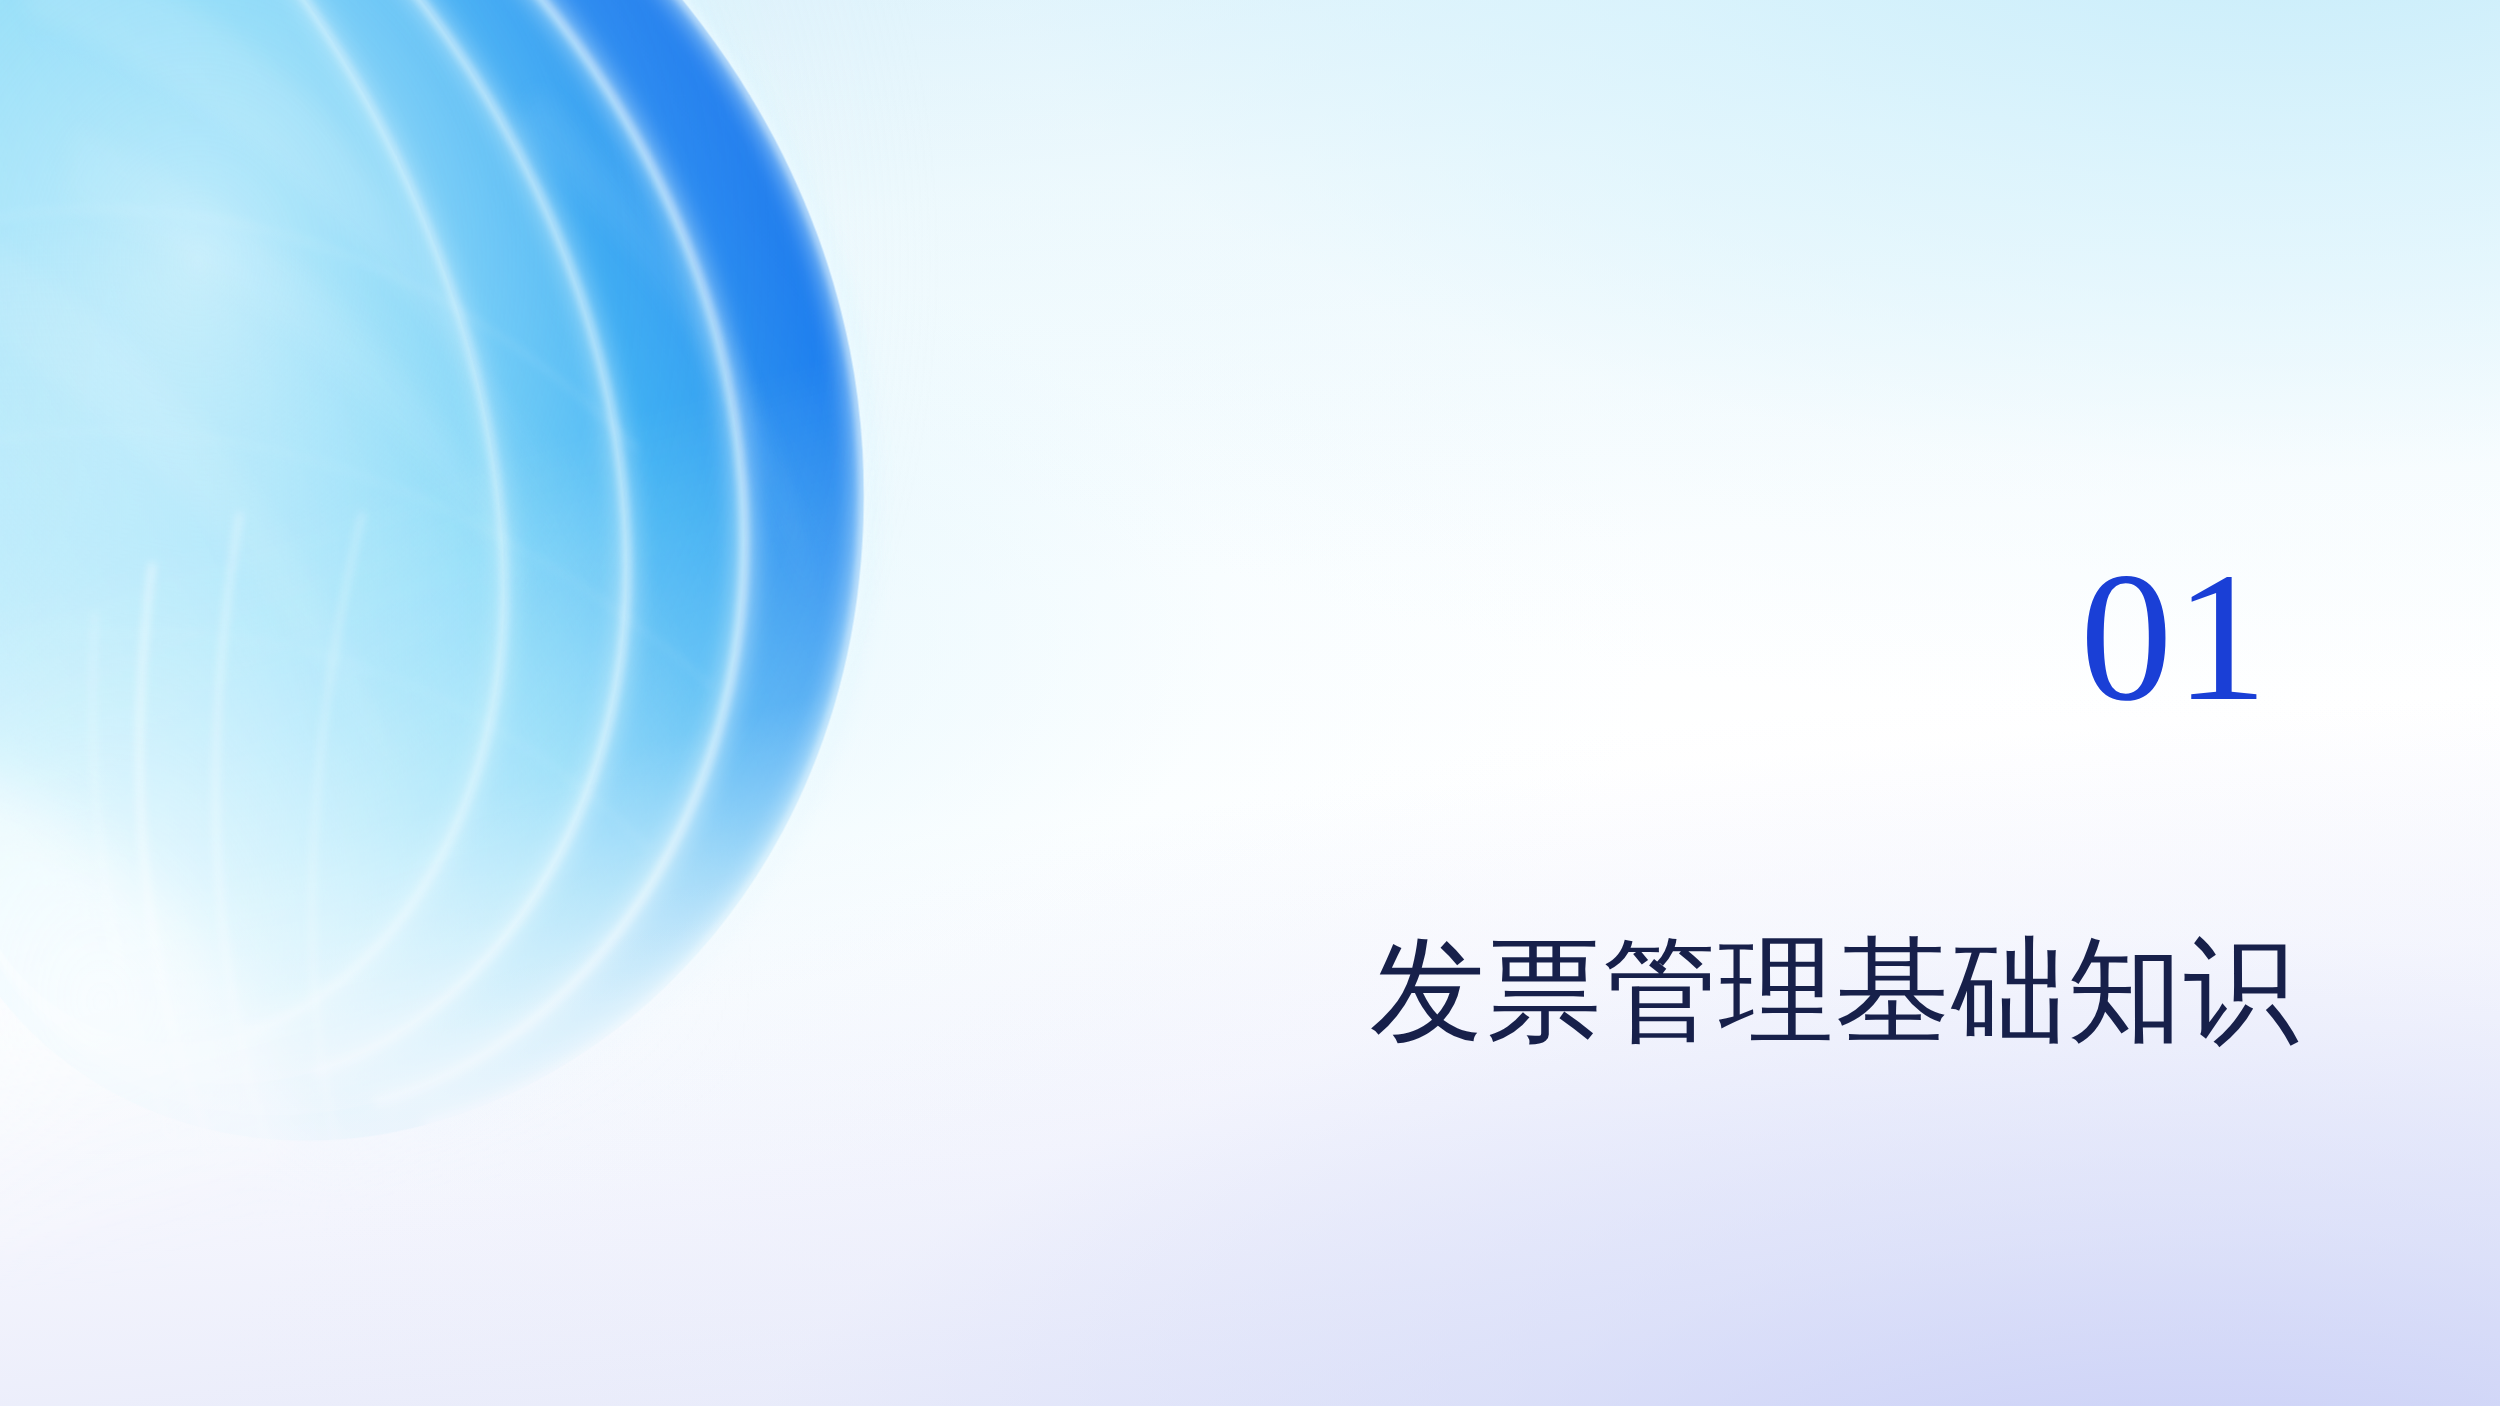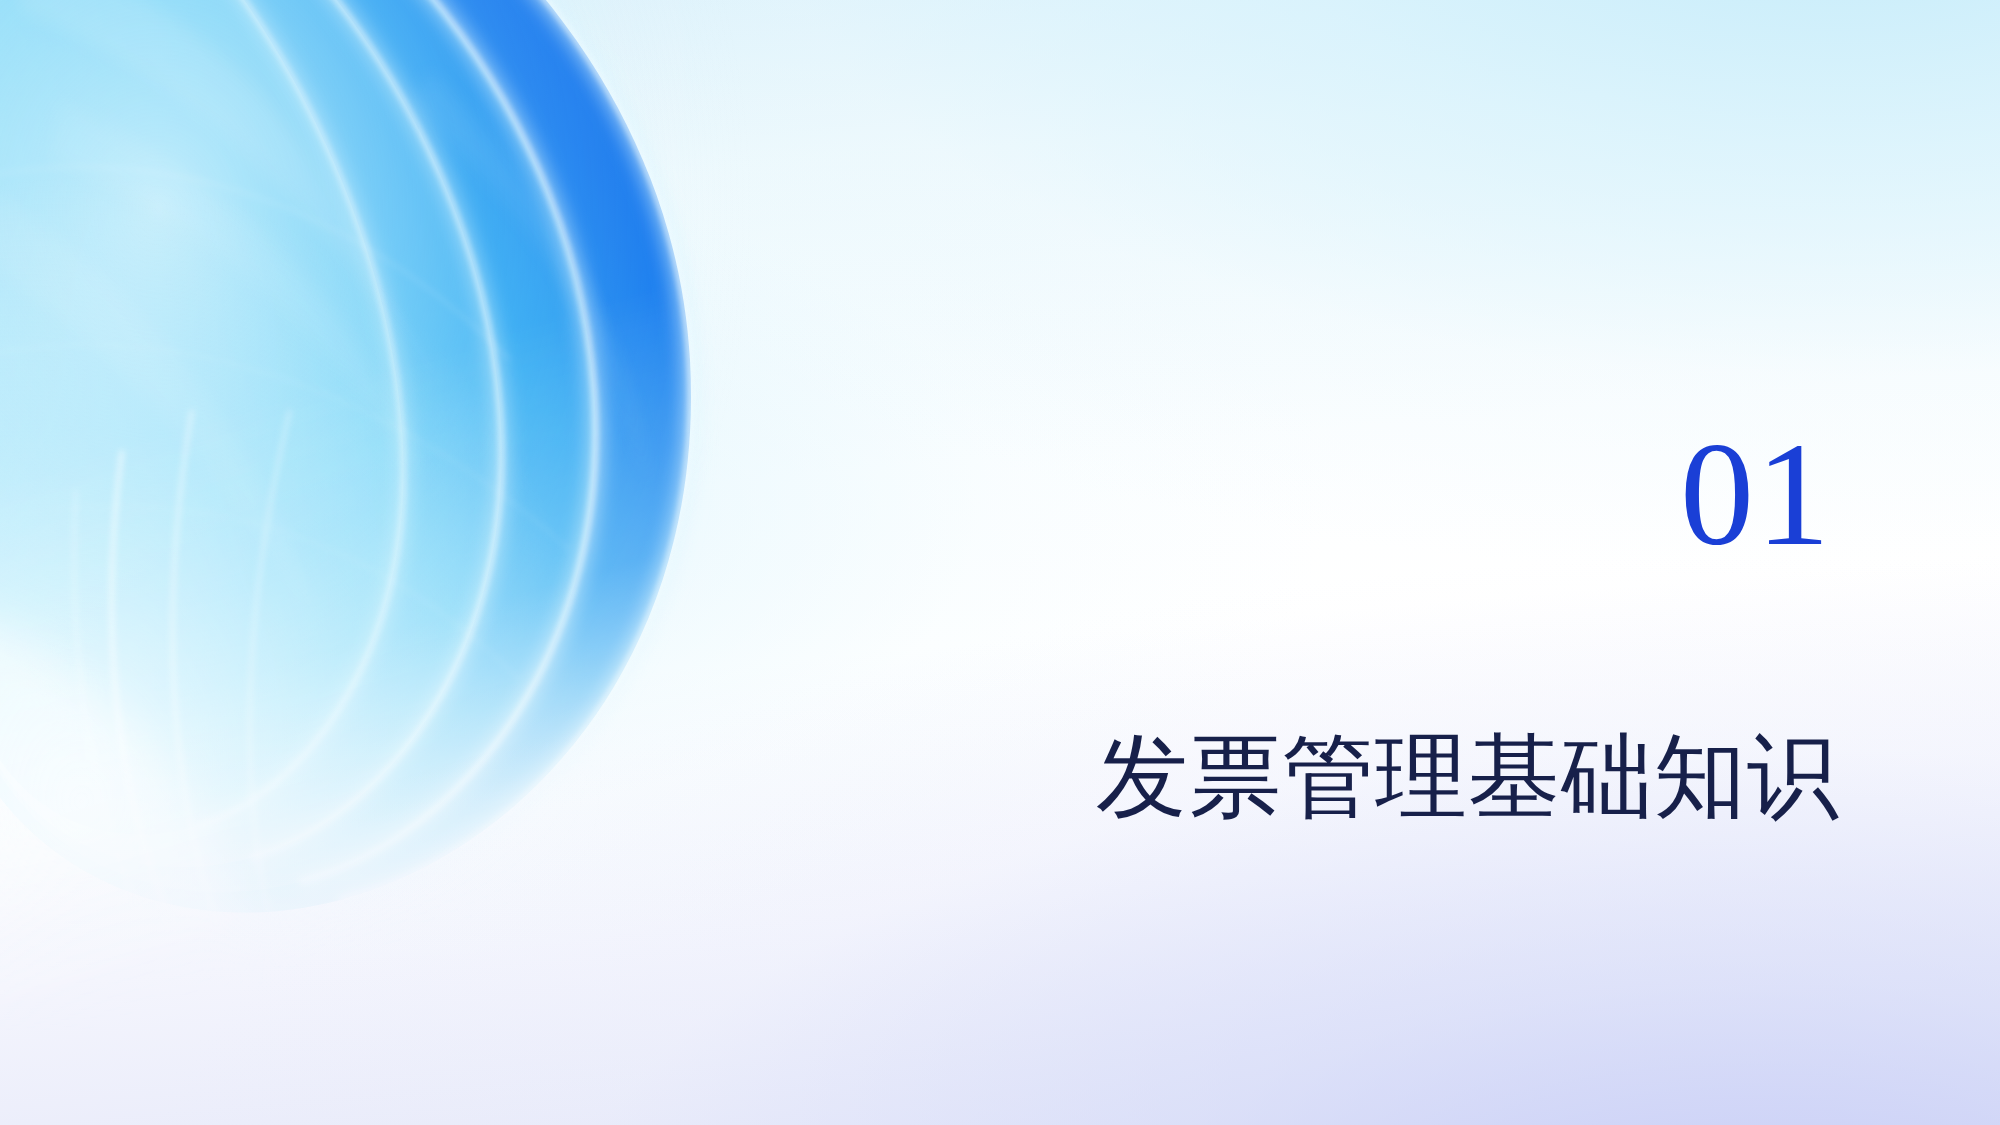--- a/index.html
+++ b/index.html
@@ -41,21 +41,21 @@
     top: 420px;
     width: 740px;
     text-align: right;
   }
   #section-number {
     font-size: 148px;
     line-height: 1;
     color: #1a3fd6;
     letter-spacing: 2px;
     font-weight: 400;
-    margin: 0;
+    margin: 16px;
     padding-right: 4px;
   }
   #section-title {
     margin: 0;
     padding-right: 2px;
     margin-top: 160px;
     font-size: 92px;
     line-height: 1.08;
     color: #17204a;
     letter-spacing: 1px;

